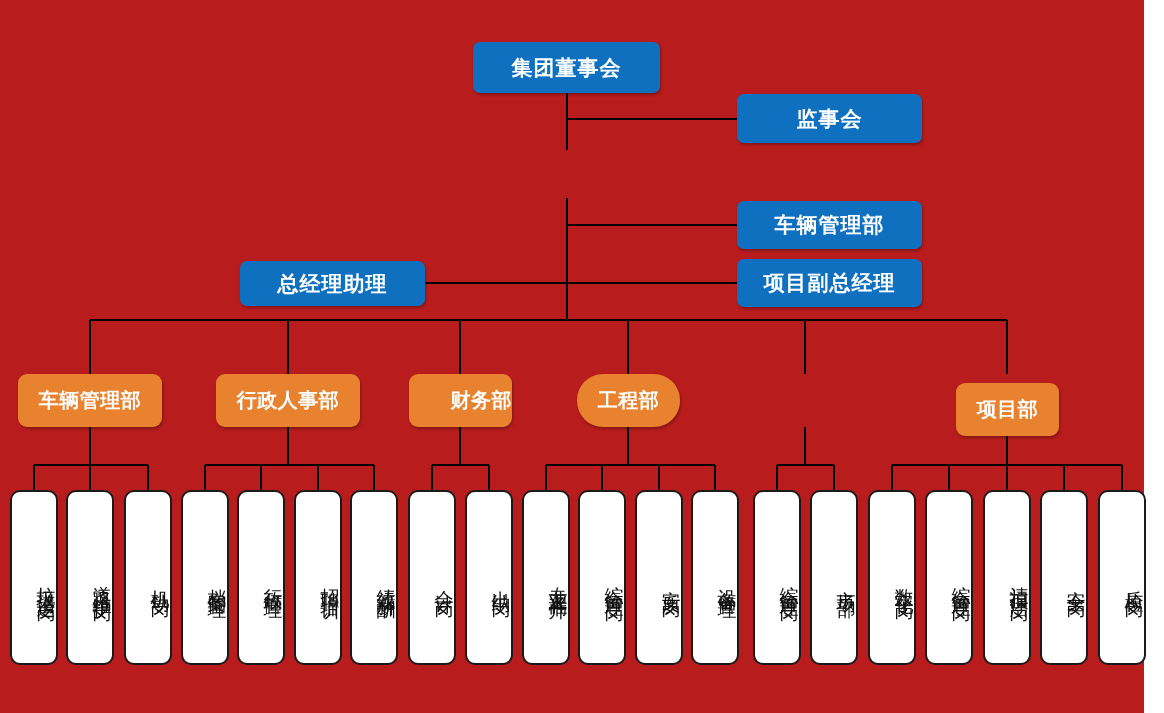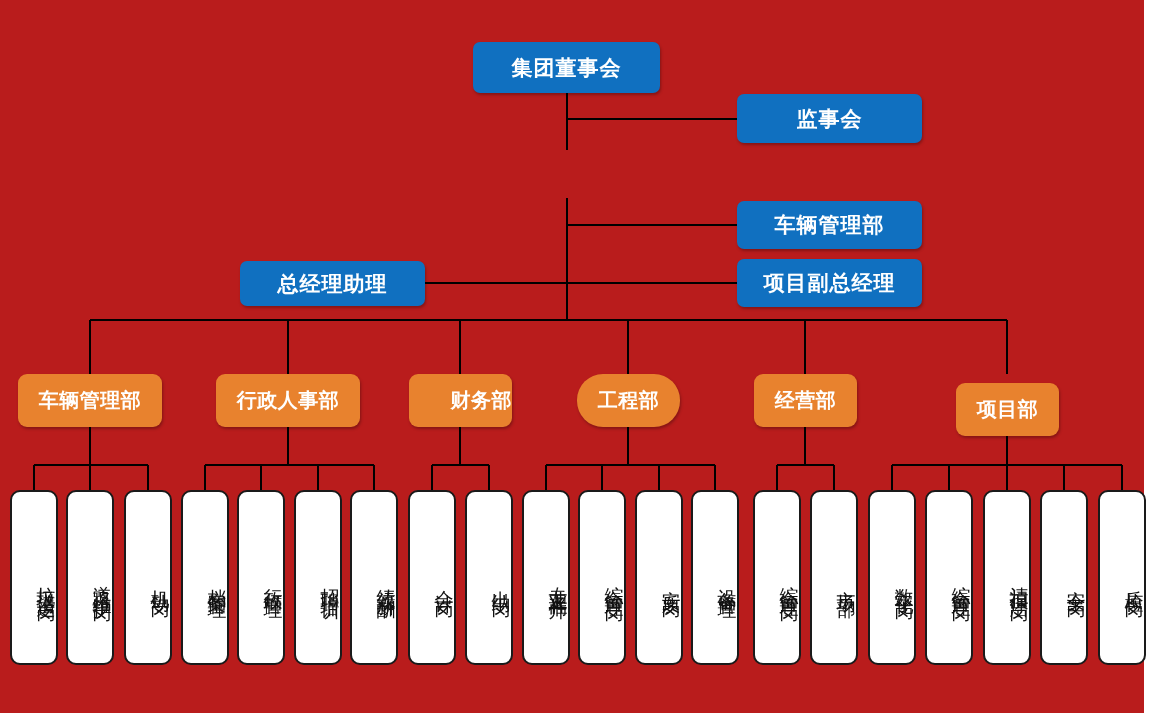--- a/index.html
+++ b/index.html
@@ -163,23 +163,20 @@
   </div>
 
   <div class="node orange" style="left:409px; top:374px; width:103px; height:53px;justify-content:flex-end;">
     <span>财务部</span>
   </div>
 
   <div class="node orange" style="left:577px; top:374px; width:103px; height:53px;border-radius:26px;">
     <span>工程部</span>
   </div>
 
-  <div class="node orange" style="left:754px; top:374px; width:103px; height:53px;">
-    <span>经营部</span>
-  </div>
 
   <div class="node orange" style="left:956px; top:383px; width:103px; height:53px;">
     <span>项目部</span>
   </div>
 
   <div class="node leaf" style="left:10px; top:490px; width:48px; height:175px;">
     <span>垃圾清运岗</span>
   </div>
   <div class="node leaf" style="left:66px; top:490px; width:48px; height:175px;">
     <span>道路维护岗</span>

